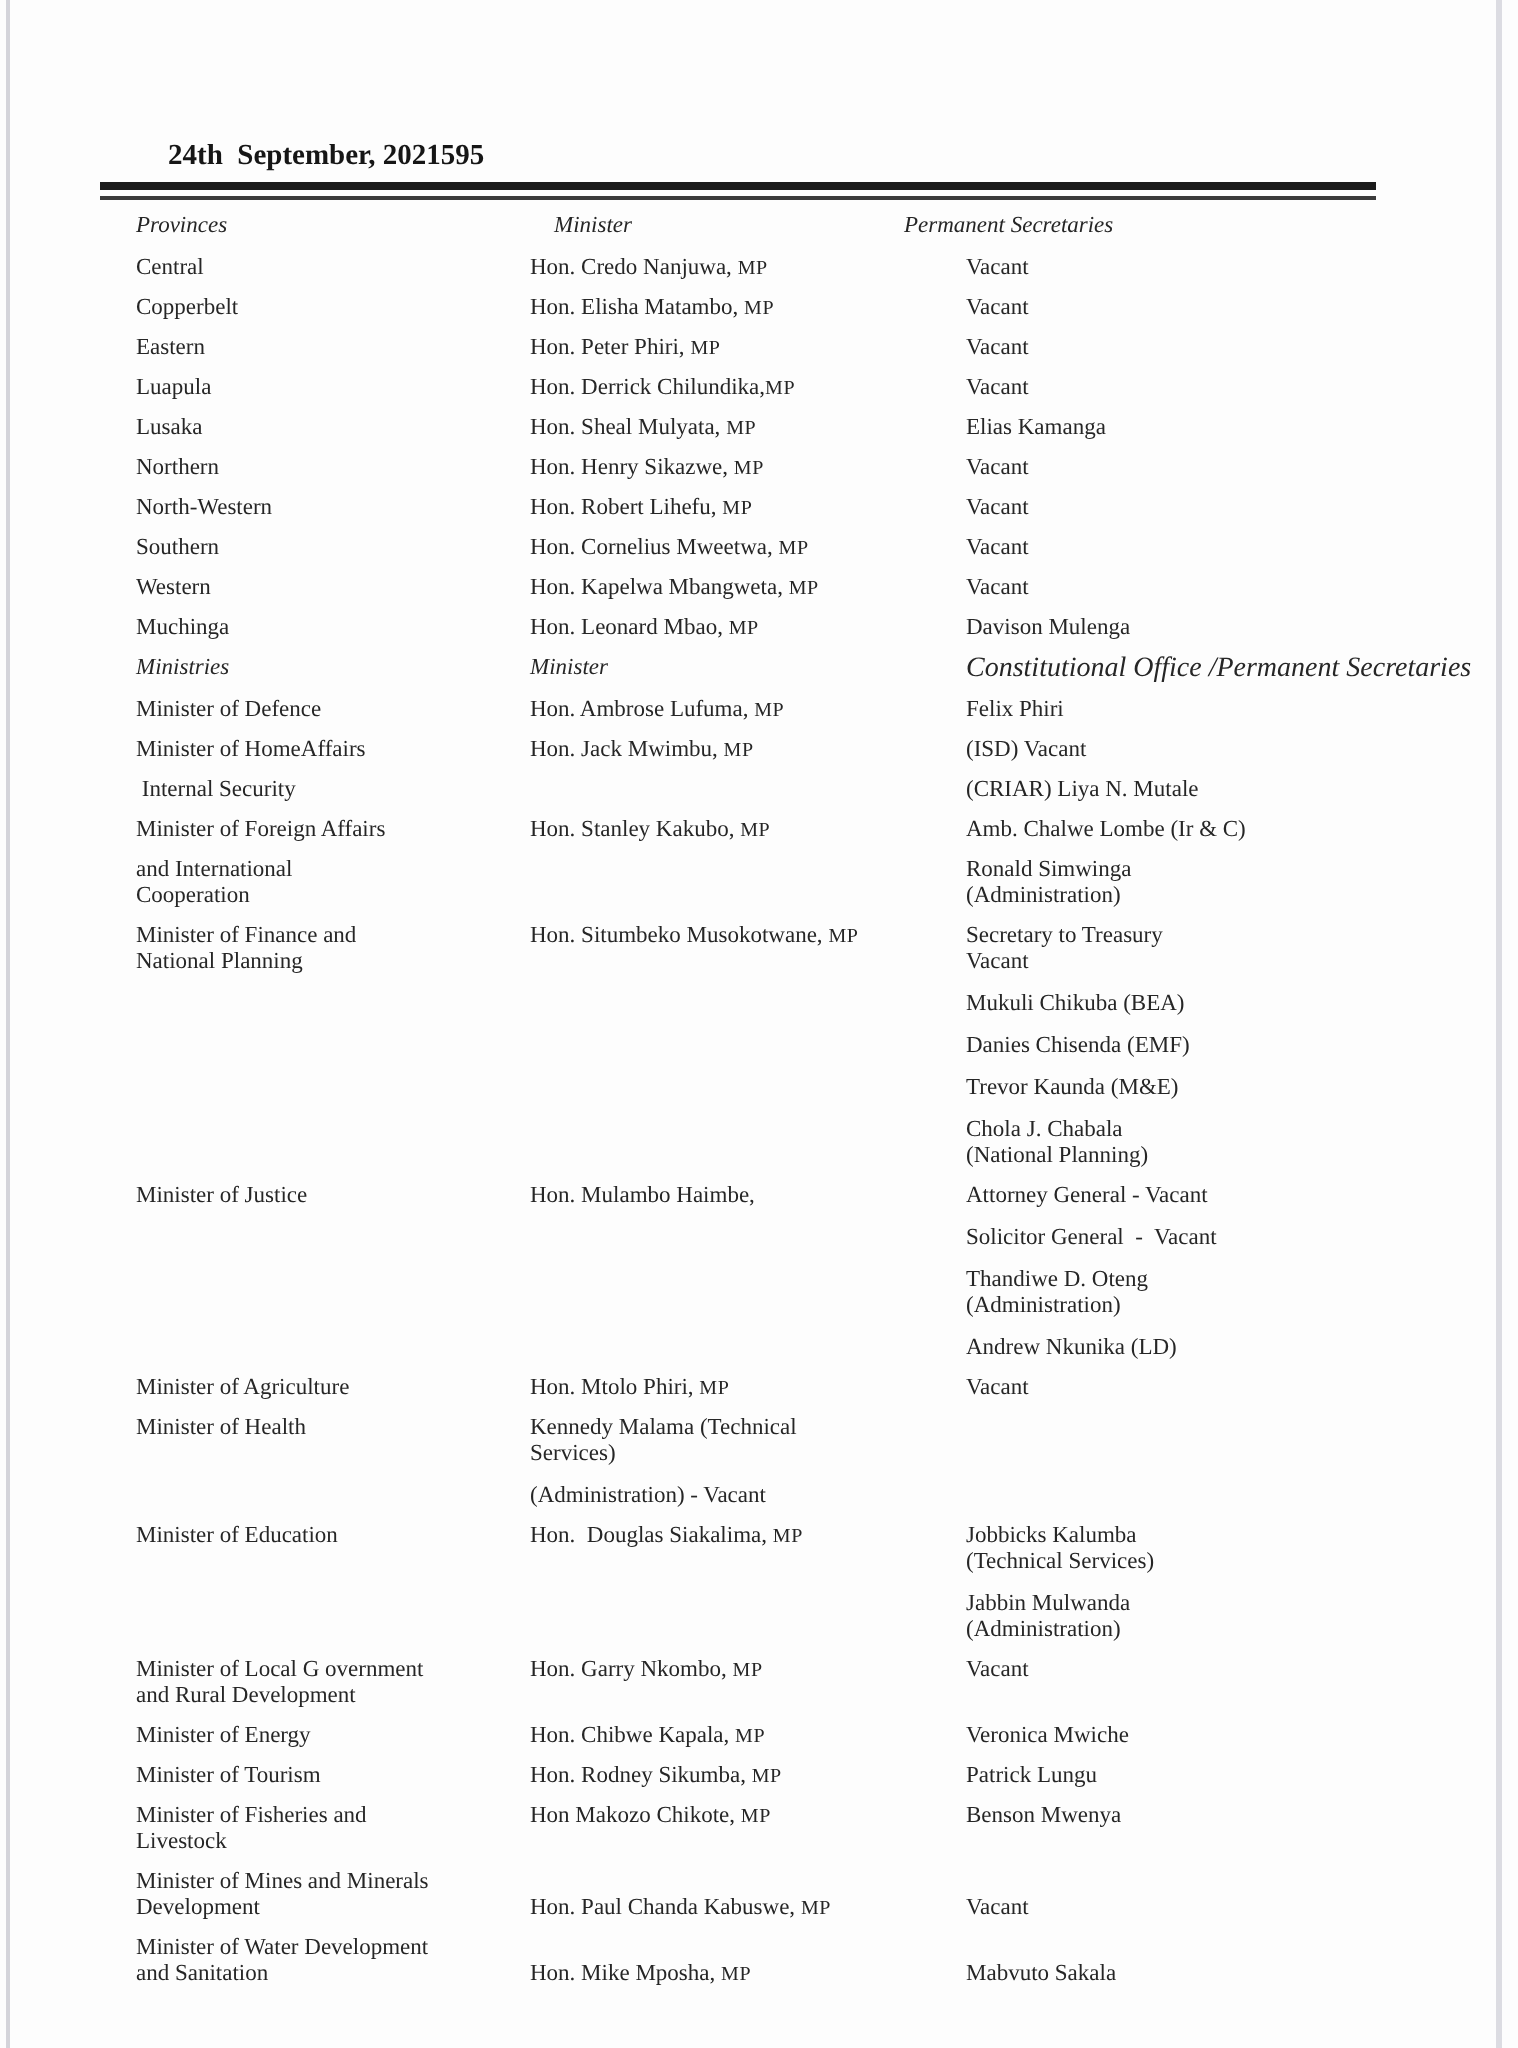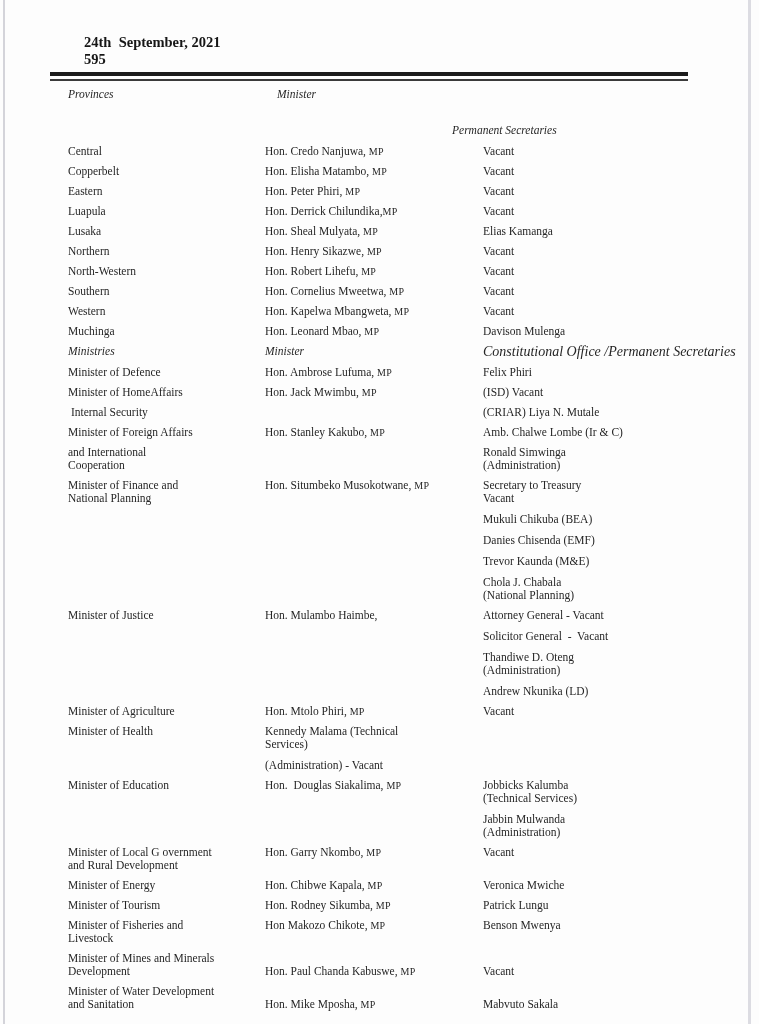--- a/index.html
+++ b/index.html
@@ -9,25 +9,24 @@
     font-family:"Liberation Serif","DejaVu Serif",serif;
     color:#262626;
     -webkit-font-smoothing:antialiased;
   }
   .edge{position:absolute;top:0;bottom:0;}
   .edge.left{left:3px;width:2px;background:#d4d4da;}
   .edge.right{left:748px;width:3px;background:#dcdce2;}
   .sheet{position:absolute;left:0;top:0;width:759px;height:1024px;}
 
   .masthead{
-    margin:34px 71px 0 50px;
+    margin:70px 71px 0 50px;
     display:flex;align-items:baseline;
     font-weight:bold;font-size:14.5px;line-height:17px;color:#161616;
     white-space:pre;
-    flex-direction:column;
   }
   .masthead .date{margin-left:34px;}
   .masthead .title{flex:1;text-align:center;}
   .masthead .pagenum{padding-right:15px;}
 
   .rule{
     margin:4px 71px 0 50px;
     height:3px;
     border-top:4px solid #1b1b1b;
     border-bottom:2px solid #3b3b3b;
@@ -40,21 +39,21 @@
     padding-left:18px;
     margin-bottom:7px;
   }
   .cell{white-space:pre-wrap;}
   .block{margin-bottom:8px;}
   .block:last-child{margin-bottom:0;}
   .line{min-height:13px;}
   .sec-head{margin-bottom:8px;}
   .sec-head .line{font-style:italic;}
   .sec-provinces.sec-head .c2{padding-left:12px;}
-  .sec-provinces.sec-head .c3{margin-left:-31px;margin-top:36px;}
+  .sec-provinces.sec-head .c3{margin-left:-31px;}
   .sec-ministries.sec-head .c3 .line{font-size:14px;white-space:nowrap;}
   .sc{font-size:10px;letter-spacing:.3px;}
 </style>
 </head>
 <body>
 
 <div class="sheet">
   <div class="edge left"></div>
   <div class="edge right"></div>
 

